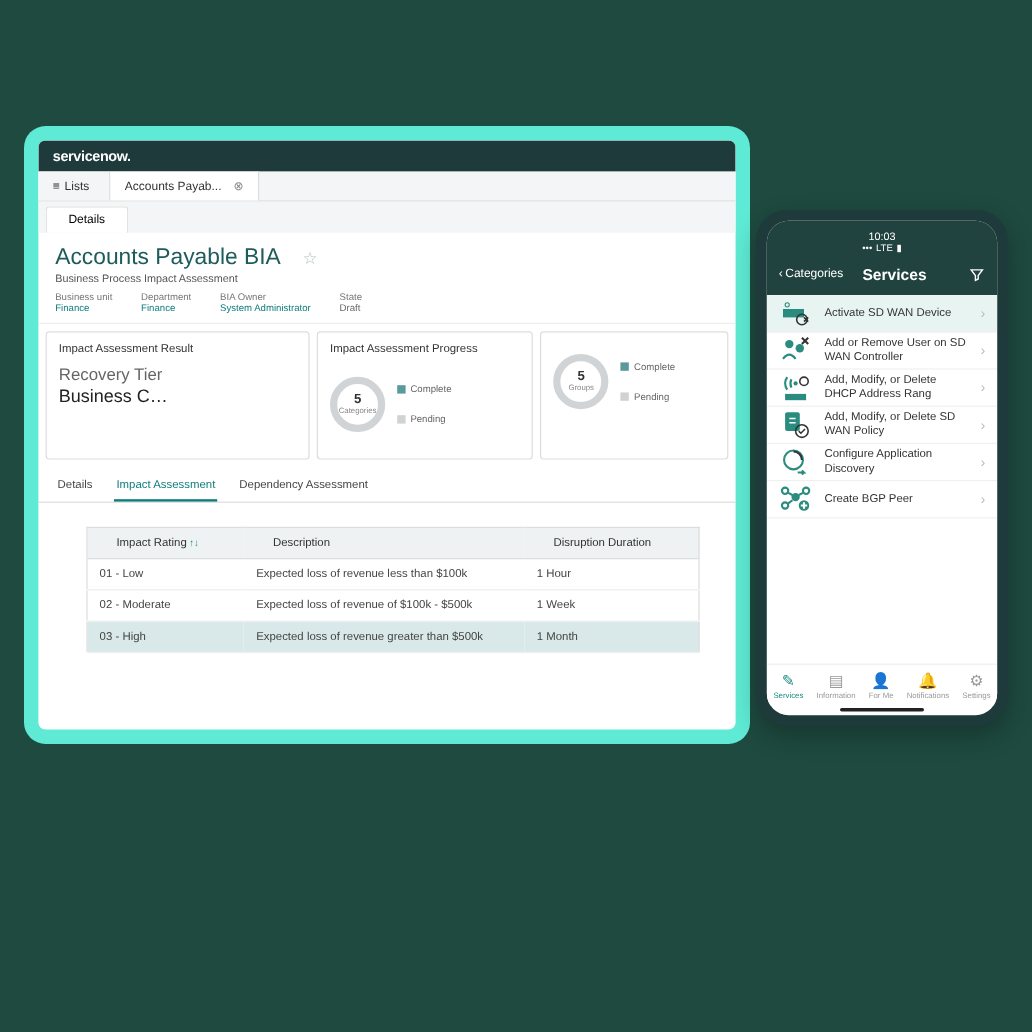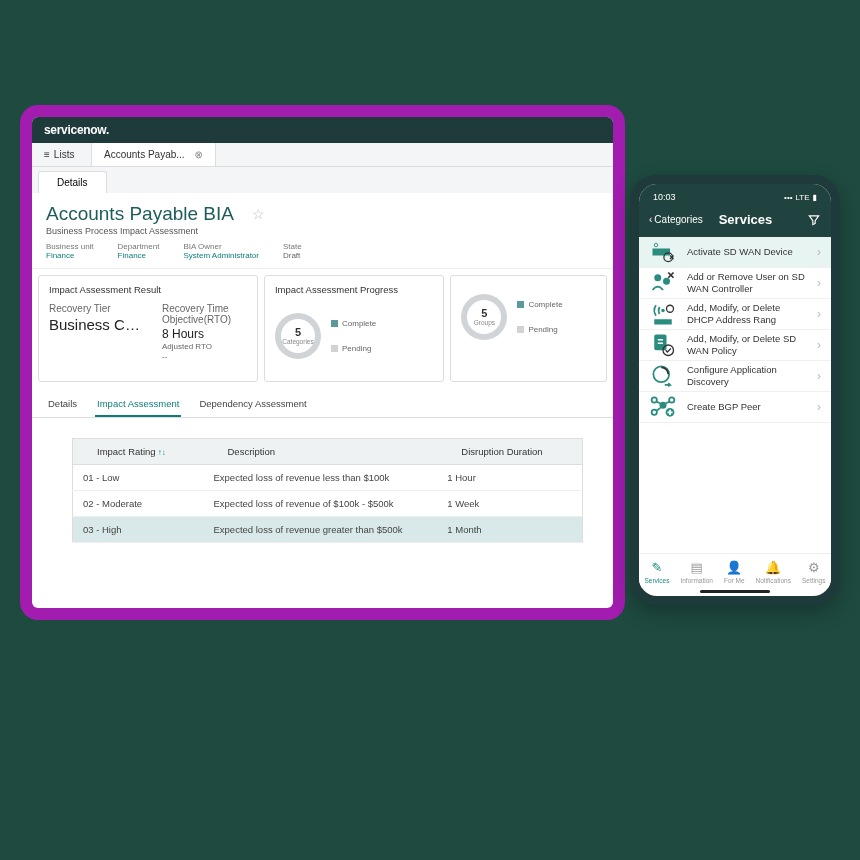--- a/index.html
+++ b/index.html
@@ -3,21 +3,21 @@
 <meta charset="utf-8">
 <style>
 * { box-sizing: border-box; margin: 0; padding: 0; font-family: -apple-system, BlinkMacSystemFont, "Segoe UI", Arial, sans-serif; }
 body { background: #1e4a3f; width: 860px; height: 860px; position: relative; overflow: hidden; }
 
 
 .tablet {
   position: absolute;
   left: 20px; top: 105px;
   width: 605px; height: 515px;
-  background: #a21caf;
+  background: #5eead4;
   border-radius: 18px;
   padding: 12px;
 }
 .tablet-screen {
   width: 100%; height: 100%;
   background: #fff;
   border-radius: 6px;
   overflow: hidden;
   display: flex; flex-direction: column;
 }
@@ -43,21 +43,21 @@
 .meta-item { font-size: 8px; }
 .meta-label { color: #777; display: block; }
 .meta-val { color: #0e7c7c; }
 .meta-val.draft { color: #666; }
 
 
 .panels { display: flex; gap: 6px; padding: 6px; }
 .panel { flex: 1; border: 1px solid #ddd; border-radius: 3px; padding: 8px 10px 12px; background: #fff; }
 .panel-title { font-size: 9.5px; color: #333; font-weight: 500; margin-bottom: 8px; }
 .panel-cols { display: flex; gap: 18px; }
-.p-label { font-size: 10px; color: #666; }
+.p-label { font-size: 14px; color: #666; }
 .p-big { font-size: 15px; color: #222; margin-top: 2px; white-space: nowrap; overflow: hidden; text-overflow: ellipsis; }
 .p-sub { font-size: 8px; color: #666; margin-top: 1px; }
 
 .donut-wrap { display: flex; align-items: center; gap: 10px; }
 .donut { width: 46px; height: 46px; border-radius: 50%; border: 6px solid #d0d4d6; position: relative; display: flex; align-items: center; justify-content: center; flex-direction: column; }
 .donut .n { font-size: 11px; font-weight: 600; color: #333; line-height: 1; }
 .donut .l { font-size: 6.5px; color: #888; }
 .legend { font-size: 8px; color: #666; }
 .legend-row { display: flex; align-items: center; gap: 4px; margin: 16px 0; }
 .sq { width: 7px; height: 7px; background: #5b9a9a; }
@@ -86,21 +86,21 @@
 .phone {
   position: absolute;
   right: 20px; top: 175px;
   width: 210px; height: 430px;
   background: #1f3a3a;
   border-radius: 26px;
   padding: 9px;
   box-shadow: 0 8px 20px rgba(0,0,0,0.25);
 }
 .phone-screen { width: 100%; height: 100%; background: #fff; border-radius: 18px; overflow: hidden; display: flex; flex-direction: column; position: relative; }
-.status-bar { background: #21433f; color: #fff; font-size: 9px; display: flex; justify-content: space-between; padding: 8px 14px 4px; align-items: center; }
+.status-bar { background: #21433f; color: #fff; font-size: 9px; display: flex; justify-content: space-between; padding: 8px 14px 4px; align-items: center; flex-direction: column; }
 .status-right { display: flex; align-items: center; gap: 3px; font-size: 8px; }
 .nav-bar { background: #21433f; color: #fff; display: flex; align-items: center; padding: 6px 10px 10px; gap: 6px; }
 .nav-back { font-size: 10px; display: flex; align-items: center; gap: 2px; }
 .nav-title { font-size: 13px; font-weight: 600; flex: 1; text-align: left; margin-left: 10px; }
 .filter-ic { width: 14px; }
 
 .svc-list { flex: 1; overflow: hidden; background: #fff; }
 .svc-item { display: flex; align-items: center; padding: 1px 10px; border-bottom: 1px solid #f0f0f0; gap: 10px; }
 .svc-item.active { background: #e8f4f2; }
 .svc-ic { width: 28px; height: 28px; flex-shrink: 0; display: flex; align-items: center; justify-content: center; }
@@ -154,26 +154,20 @@
       </div>
     </div>
 
     <div class="panels">
       <div class="panel" style="flex:1.25">
         <div class="panel-title">Impact Assessment Result</div>
         <div class="panel-cols">
           <div style="max-width:95px">
             <div class="p-label">Recovery Tier</div>
             <div class="p-big">Business Crit...</div>
-          </div>
-          <div>
-            <div class="p-label">Recovery Time Objective(RTO)</div>
-            <div class="p-big" style="font-size:12px">8 Hours</div>
-            <div class="p-sub">Adjusted RTO</div>
-            <div class="p-sub">--</div>
           </div>
         </div>
       </div>
       <div class="panel">
         <div class="panel-title">Impact Assessment Progress</div>
         <div class="donut-wrap">
           <div class="donut">
             <span class="n">5</span>
             <span class="l">Categories</span>
           </div>

